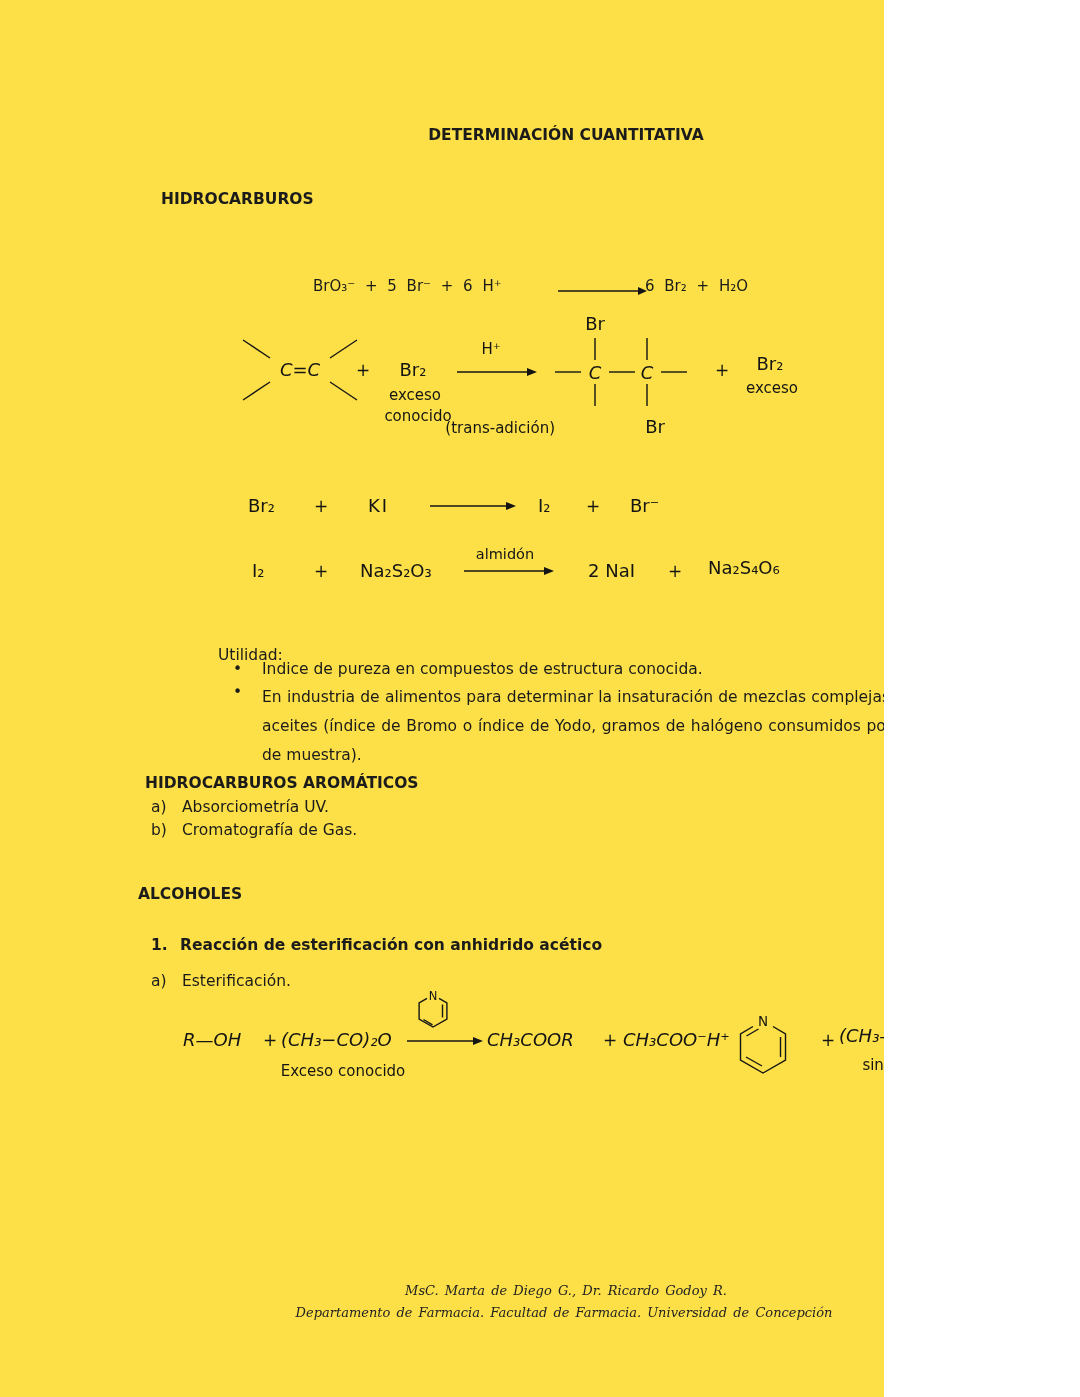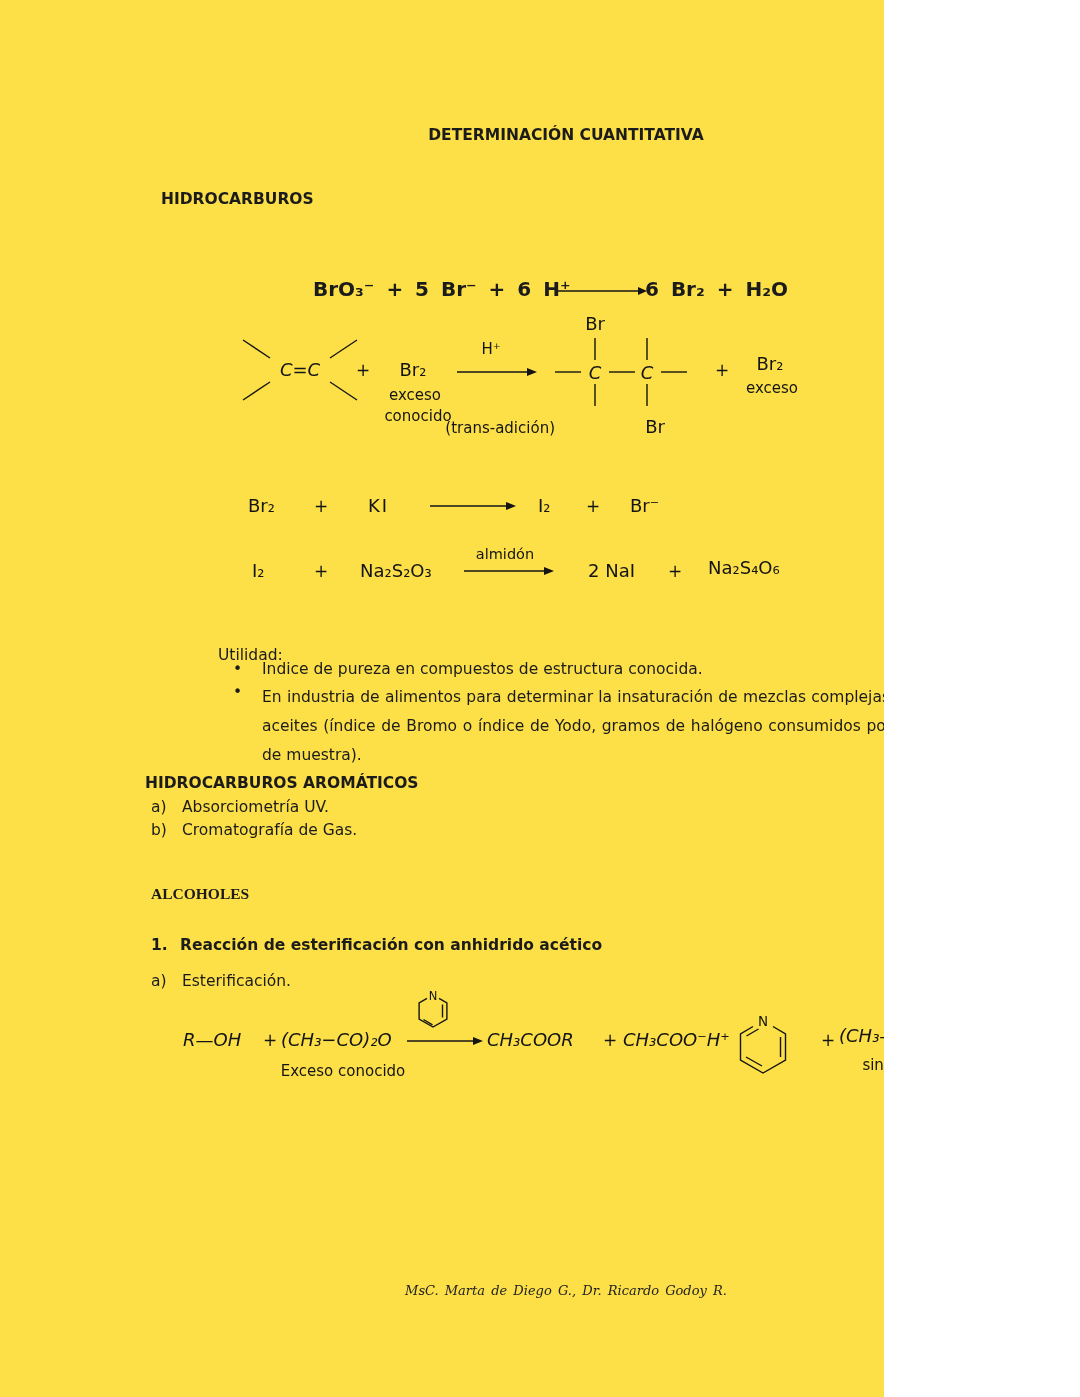--- a/index.html
+++ b/index.html
@@ -5,21 +5,21 @@
   * { margin:0; padding:0; box-sizing:border-box; }
   html,body { background:#ffffff; }
   .page {
     position:relative; width:884px; height:1397px; background:#fde047;
     font-family:"DejaVu Sans","Liberation Sans",sans-serif; color:#1b1b1b;
     overflow:hidden;
   }
   .abs { position:absolute; }
   .b { font-weight:bold; }
   .body-text { font-size:15.5px; }
-  .eq { font-size:20px; word-spacing:5px; white-space:nowrap;font-weight:bold; }
+  .eq { font-size:15px; word-spacing:5px; white-space:nowrap; }
   .center-x { transform:translateX(-50%); white-space:nowrap; }
   .pageno { font-size:17px; }
   .bullet-row { display:flex; gap:17px; }
   .bullet-dot { font-size:15.5px; width:12px; }
   .bullet-text-wrap { width:724px; text-align:justify; line-height:29px; }
   .item { display:flex; }
   .item-label { width:31px; flex:0 0 31px; }
   .num-label { width:29px; flex:0 0 29px; }
   .footer { font-family:"DejaVu Serif","Liberation Serif",serif; font-style:italic; font-size:13px; color:#222; word-spacing:2px; }
   svg text { font-family:"DejaVu Sans","Liberation Sans",sans-serif; font-size:17px; fill:#141414; }
@@ -129,21 +129,21 @@
   <div class="abs b body-text" style="left:145px; top:774px;">HIDROCARBUROS AROMÁTICOS</div>
   <div class="abs body-text item" style="left:151px; top:798px;">
     <span class="item-label">a)</span>
     <span>Absorciometría UV.</span>
   </div>
   <div class="abs body-text item" style="left:151px; top:821px;">
     <span class="item-label">b)</span>
     <span>Cromatografía de Gas.</span>
   </div>
 
-  <div class="abs b body-text" style="left:151px; top:885px;font-family:Liberation Serif, serif;">ALCOHOLES</div>
+  <div class="abs b body-text" style="left:138px; top:885px;">ALCOHOLES</div>
   <div class="abs b body-text item" style="left:151px; top:936px;">
     <span class="num-label">1.</span>
     <span>Reacción de esterificación con anhidrido acético</span>
   </div>
   <div class="abs body-text item" style="left:151px; top:972px;">
     <span class="item-label">a)</span>
     <span>Esterificación.</span>
   </div>
 
   <svg class="abs" style="left:175px; top:988px;" width="840" height="110">
@@ -174,14 +174,15 @@
       <line x1="571.5" y1="48" x2="583.5" y2="41"></line>
       <text x="588" y="38" text-anchor="middle" class="nring2">N</text>
     </g>
 
     <text x="646" y="58">+</text>
     <text x="664" y="54" class="lg i">(CH₃— CO)₂O</text>
     <text x="740" y="82" text-anchor="middle" class="sm">sin reaccionar</text>
   </svg>
 
   <div class="abs footer center-x" style="left:566px; top:1283px;">MsC. Marta de Diego G., Dr. Ricardo Godoy R.</div>
+  <div class="abs footer center-x" style="left:564px; top:1305px;">Departamento de Farmacia. Facultad de Farmacia. Universidad de Concepción</div>
 
 </div>
 
 </body></html>

